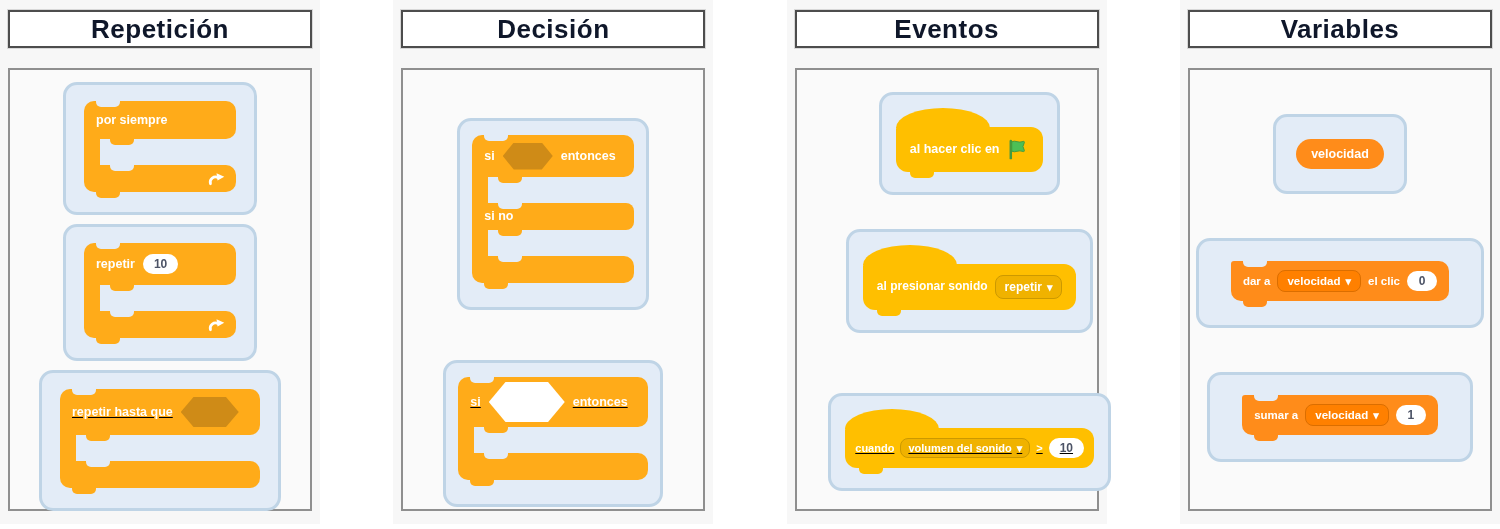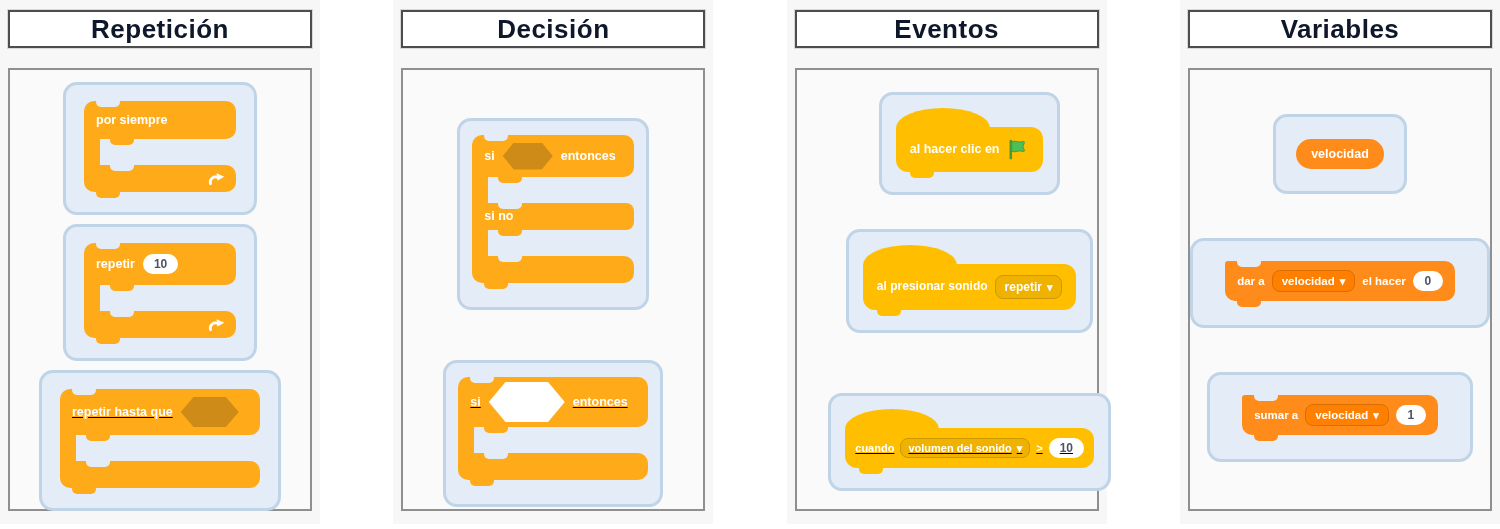--- a/index.html
+++ b/index.html
@@ -273,21 +273,21 @@
         <div class="reporter lbl">velocidad</div>
       </div>
 
       <div class="card">
         <div class="stack" style="--blk:var(--vars)">
           <span class="lbl">dar a</span>
           <span class="field vr" style="font-size:11.5px">
             <span>velocidad</span>
             <span class="dd-arrow"></span>
           </span>
-          <span class="lbl">el hacer</span>
+          <span class="lbl">el clic</span>
           <span class="oval">0</span>
         </div>
       </div>
 
       <div class="card">
         <div class="stack" style="--blk:var(--vars)">
           <span class="lbl">sumar a</span>
           <span class="field vr" style="font-size:11.5px">
             <span>velocidad</span>
             <span class="dd-arrow"></span>

